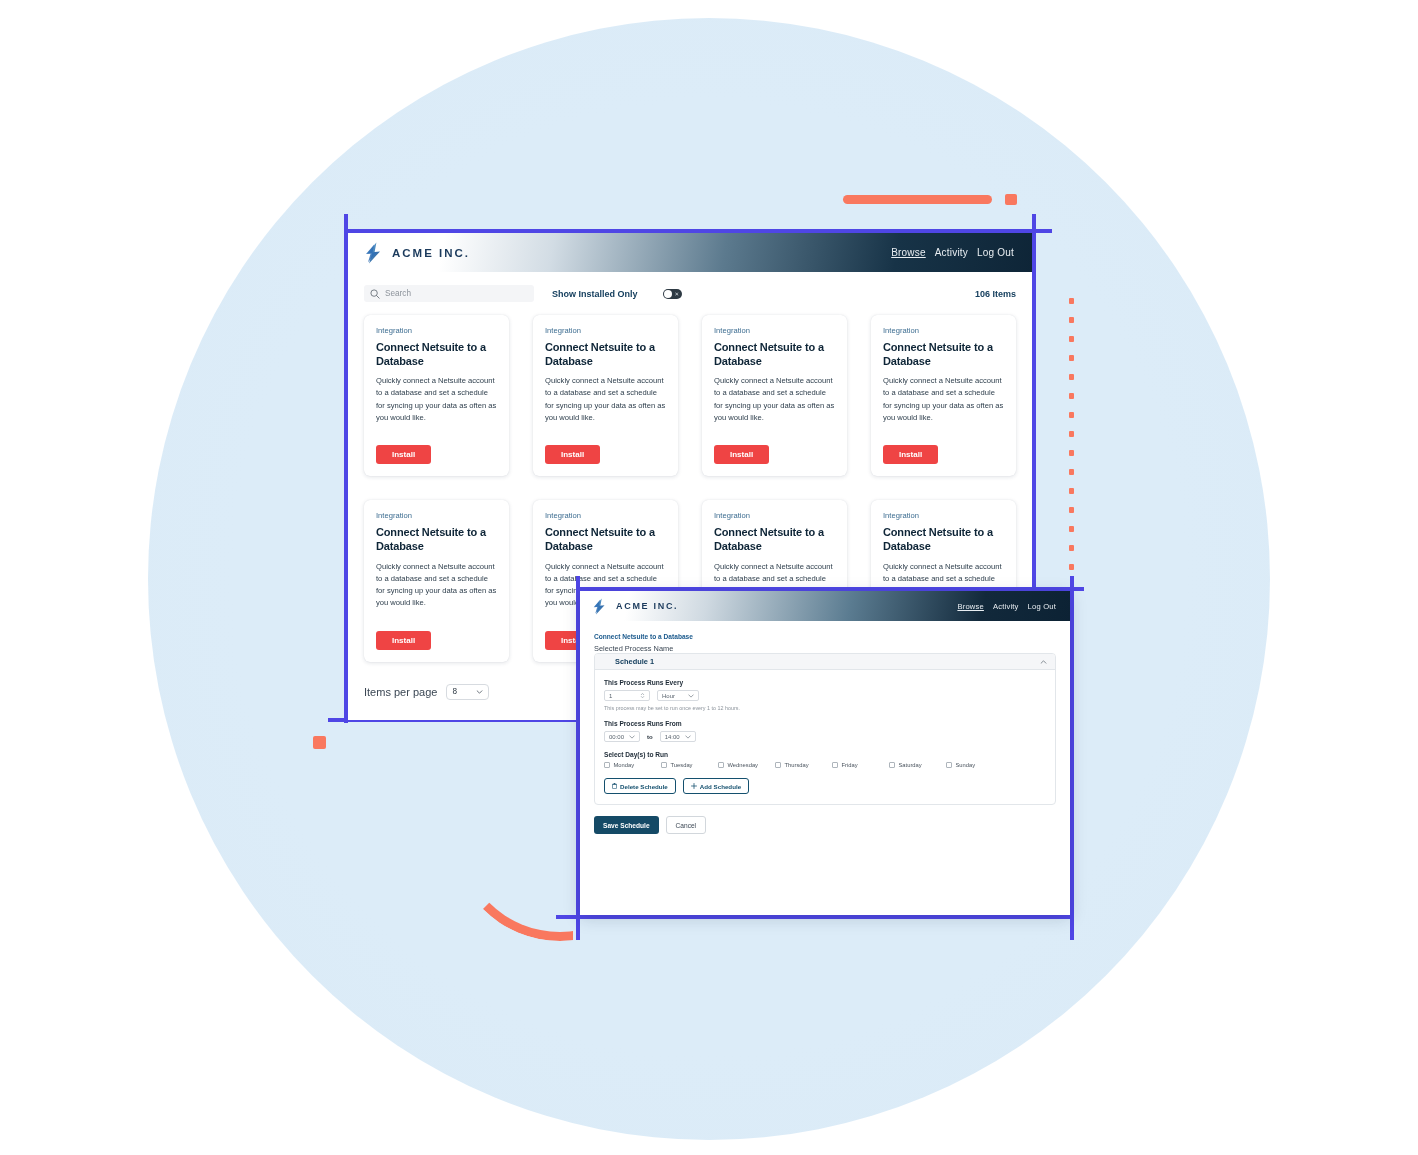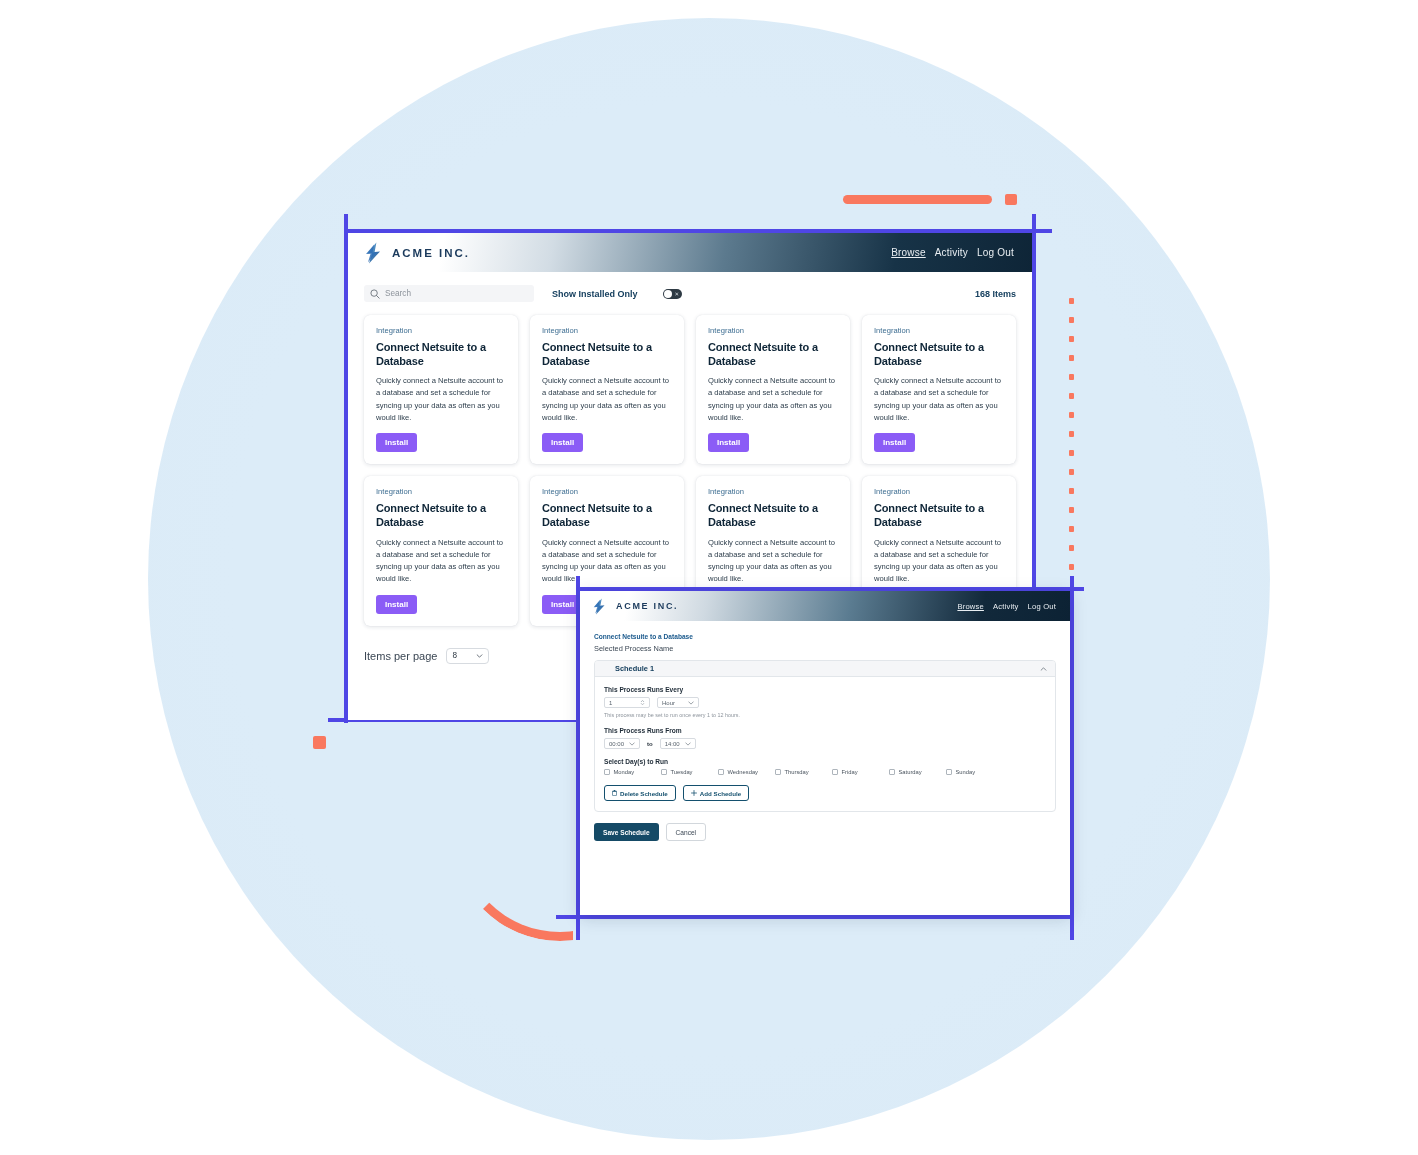--- a/index.html
+++ b/index.html
@@ -168,21 +168,21 @@
   .switch .x {
     position: absolute; right: 2.4px; font-size: 5.5px; color: #cfd6db; line-height: 10px;
   }
   .items-count {
     margin-left: auto; font-size: 9px; font-weight: 700; color: #17405f;
   }
 
   .cards-grid {
     display: grid;
     grid-template-columns: repeat(4, 1fr);
-    gap: 12px;
+    gap: 24px;
     padding: 13px 16px 0 16px;
   }
   .card {
     background: #ffffff;
     border-radius: 6px;
     box-shadow: 0 1px 4px rgba(20,40,70,0.13), 0 0 1px rgba(20,40,70,0.13);
     padding: 11px 12px 12px 12px;
     min-height: 141px;
     display: flex; flex-direction: column;
   }
@@ -190,25 +190,26 @@
   .card h3 {
     margin: 0 0 7px 0; font-size: 11px; font-weight: 700; color: #0e2537;
     line-height: 1.28; letter-spacing: -0.15px;
   }
   .card p {
     margin: 0; font-size: 7.6px; color: #30404e; line-height: 1.62;
   }
   .card .spacer { flex: 1 1 auto; min-height: 9px; }
   .btn-install {
     align-self: flex-start;
-    background: #8b5cf6; color: #ffffff;
+    background: #ef4444; color: #ffffff;
     font-size: 8px; font-weight: 700;
     border: 0; border-radius: 3px;
-    padding: 5px 9px;
+    padding: 5px 16px;
     cursor: pointer;
+    margin-top: 12px;
   }
 
   .perpage {
     display: flex; align-items: center; gap: 9px;
     padding: 22px 16px 0 16px;
   }
   .perpage .lbl { font-size: 11px; color: #3b4754; }
   .select-sm {
     width: 43px; height: 16px; border: 1px solid #d7dbe0; border-radius: 4px;
     background: #fff; display: flex; align-items: center; justify-content: space-between;
@@ -232,21 +233,21 @@
   }
   .topbar2 .brand-mark { width: 15px; height: 17px; }
   .topbar2 .brand-text { font-size: 9px; letter-spacing: 1.7px; }
   .topbar2 .topnav a { font-size: 7.6px; }
 
   .sched-body { padding: 12px 14px 0 14px; }
   .crumb { font-size: 6.6px; font-weight: 700; color: #1b5a8d; margin-bottom: 4px; }
   .sched-title {
     font-size: 13px; color: #1d2a36; font-weight: 400; letter-spacing: -0.1px; margin: 0 0 14px 0;
   }
-  .proc-label { font-size: 7.4px; color: #3b4754; margin-bottom: 7px; }
+  .proc-label { font-size: 7.4px; color: #3b4754; }
 
   .accordion {
     border: 1px solid #e2e6ea; border-radius: 4px; overflow: hidden; background: #fff;
   }
   .acc-head {
     background: #f5f6f8; height: 16px;
     display: flex; align-items: center; justify-content: space-between;
     padding: 0 8px; border-bottom: 1px solid #e2e6ea;
   }
   .acc-head .t { font-size: 7.4px; font-weight: 700; color: #17405f; padding-left: 12px; }
@@ -358,21 +359,21 @@
       </div>
 
       <div class="installed-toggle">
         <span class="lbl">Show Installed Only</span>
         <span class="switch">
           <span class="knob"></span>
           <span class="x">✕</span>
         </span>
       </div>
 
-      <span class="items-count">168 Items</span>
+      <span class="items-count">106 Items</span>
     </div>
 
     <div class="cards-grid">
       <div class="card">
         <div class="kicker">Integration</div>
         <h3>Connect Netsuite to a Database</h3>
         <p>Quickly connect a Netsuite account to a database and set a schedule for syncing up your data as often as you would like.</p>
         <div class="spacer"></div>
         <button class="btn-install">Install</button>
       </div>

